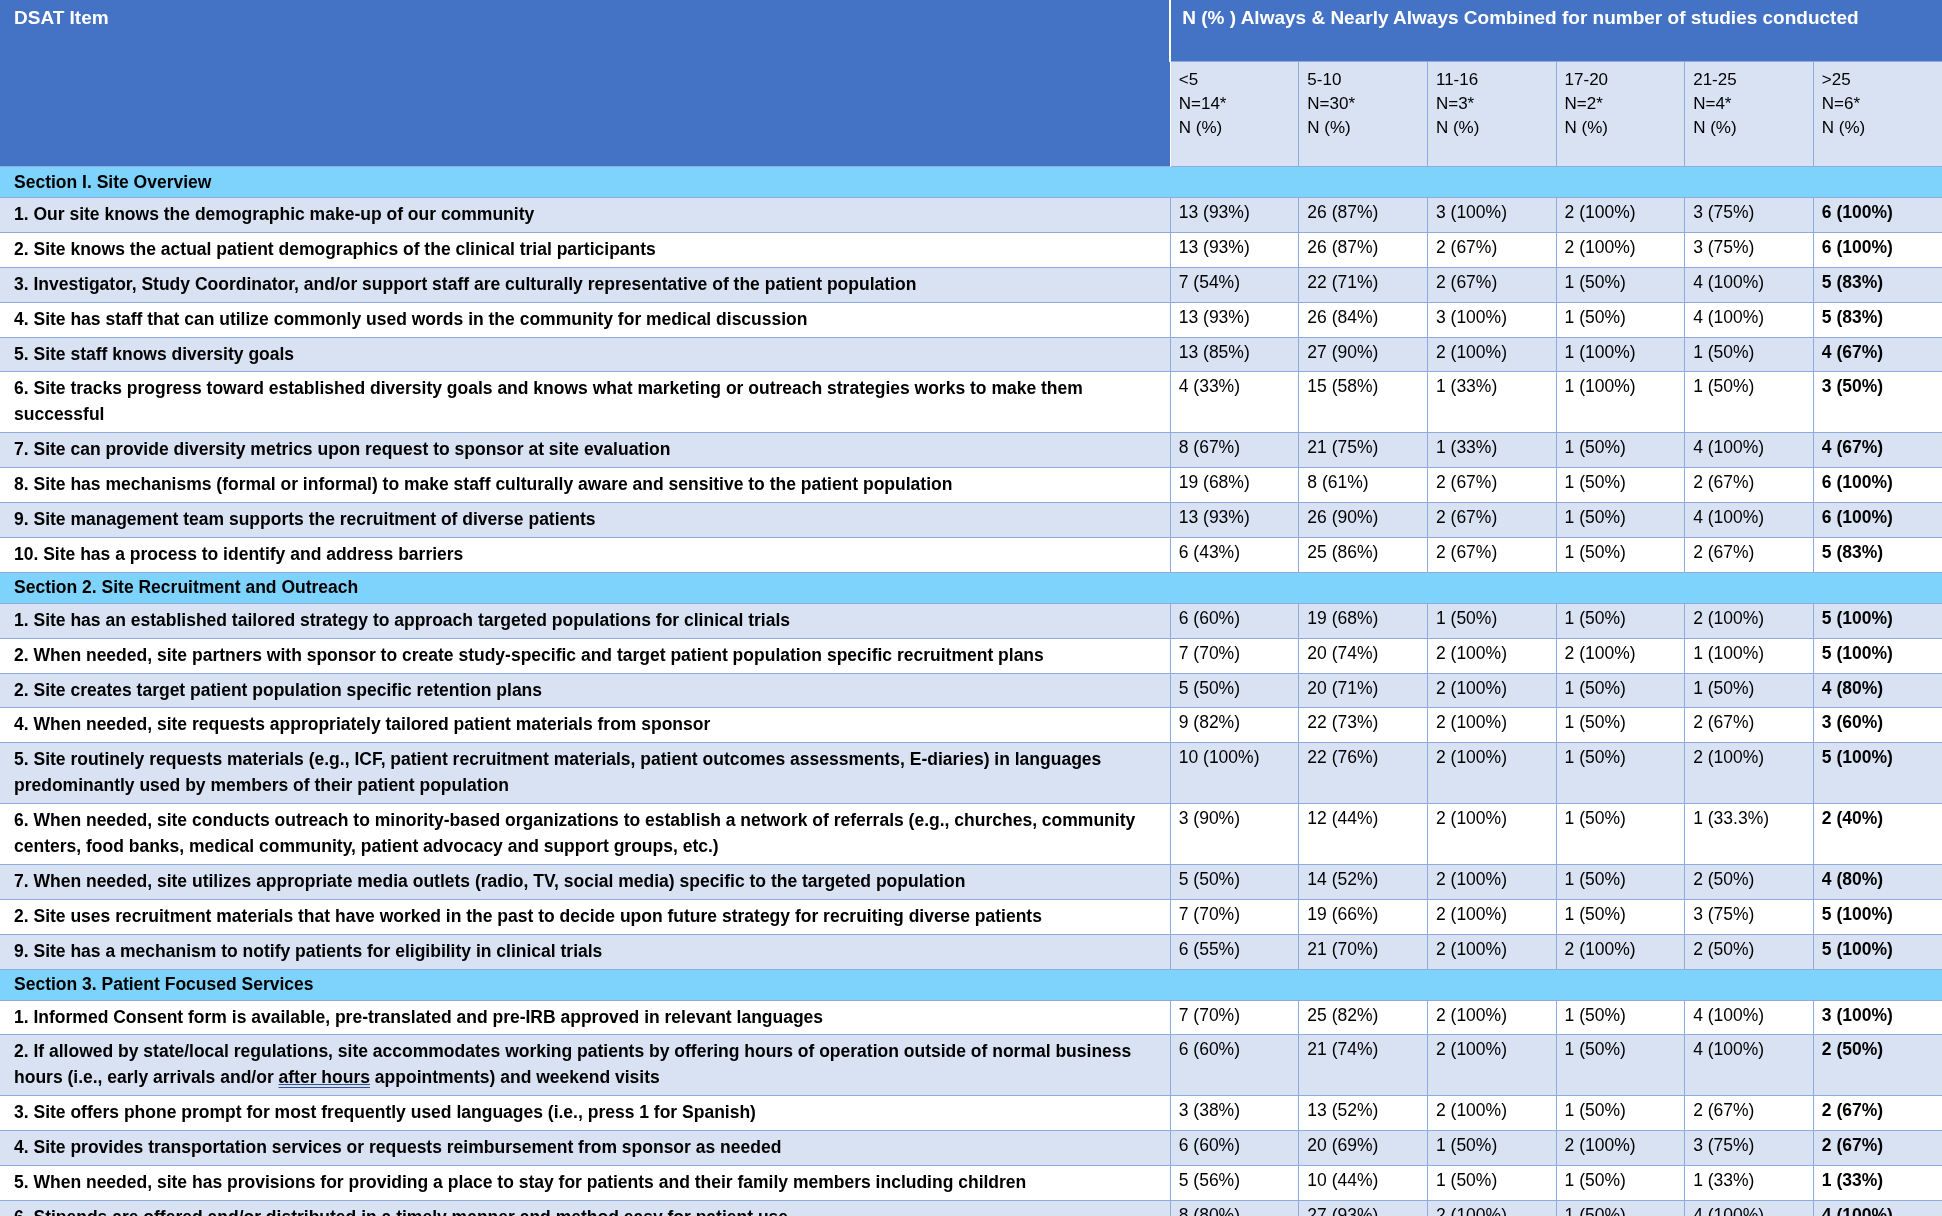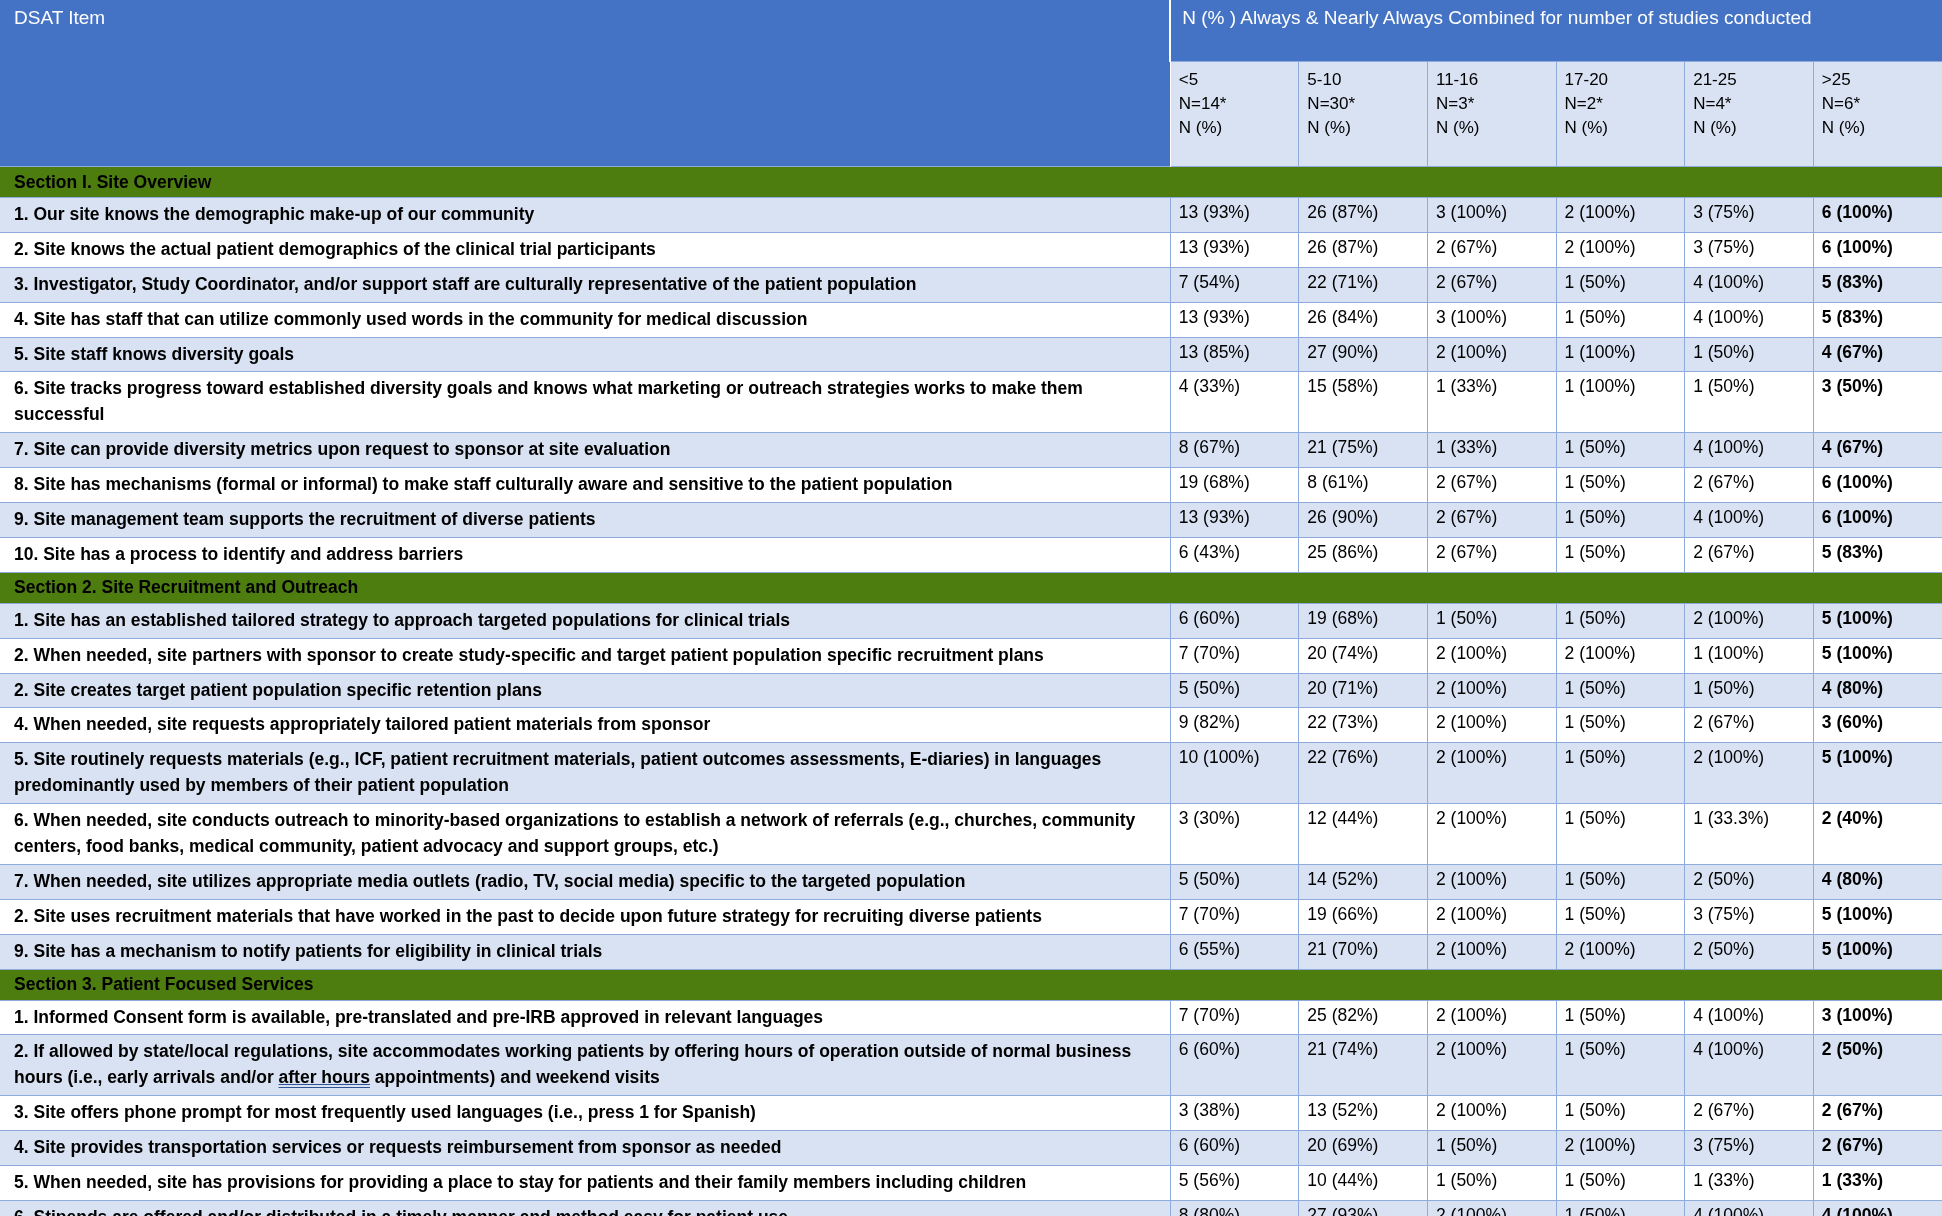--- a/index.html
+++ b/index.html
@@ -23,21 +23,21 @@
     width: 1942px;
     font-size: 17.5px;
   }
   table.dsat col.c-item   { width: 1170px; }
   table.dsat col.c-data   { width: 128.6px; }
 
   
   .hdr-blue {
     background: #4472C4;
     color: #ffffff;
-    font-weight: normal;
+    font-weight: bold;
     vertical-align: top;
     padding: 7px 10px 6px 14px;
     border: none;
     font-size: 19px;
     line-height: 1.18;
   }
   .hdr-item {
     height: 143px;
   }
   .hdr-span {
@@ -57,21 +57,21 @@
     border-left: 1.5px solid #8FAADC;
     border-top: 1.5px solid #8FAADC;
     line-height: 1.42;
     font-size: 17px;
     height: 92px;
   }
   .hdr-sub:first-of-type { border-left: 1.5px solid #ffffff; }
 
   
   tr.section-row td {
-    background: #4d7c0f;
+    background: #7dd3fc;
     font-weight: bold;
     color: #000000;
     padding: 4px 10px 4px 14px;
     border-top: 1.5px solid #8FAADC;
     border-bottom: 1.5px solid #8FAADC;
     font-size: 17.5px;
     height: 22px;
   }
   tr.section-row td.sec-data {
     border-left: none;
@@ -301,21 +301,21 @@
           <td class="item">5. Site routinely requests materials (e.g., ICF, patient recruitment materials, patient outcomes assessments, E-diaries) in languages predominantly used by members of their patient population</td>
           <td class="val">10 (100%)</td>
           <td class="val">22 (76%)</td>
           <td class="val">2 (100%)</td>
           <td class="val">1 (50%)</td>
           <td class="val">2 (100%)</td>
           <td class="val last">5 (100%)</td>
         </tr>
         <tr class="plain">
           <td class="item">6. When needed, site conducts outreach to minority-based organizations to establish a network of referrals (e.g., churches, community centers, food banks, medical community, patient advocacy and support groups, etc.)</td>
-          <td class="val">3 (30%)</td>
+          <td class="val">3 (90%)</td>
           <td class="val">12 (44%)</td>
           <td class="val">2 (100%)</td>
           <td class="val">1 (50%)</td>
           <td class="val">1 (33.3%)</td>
           <td class="val last">2 (40%)</td>
         </tr>
         <tr class="band">
           <td class="item">7. When needed, site utilizes appropriate media outlets (radio, TV, social media) specific to the targeted population</td>
           <td class="val">5 (50%)</td>
           <td class="val">14 (52%)</td>

